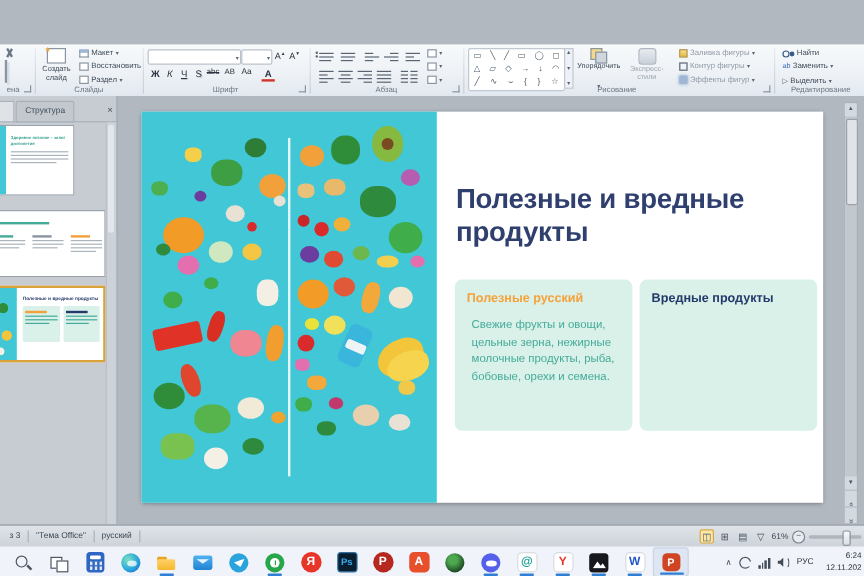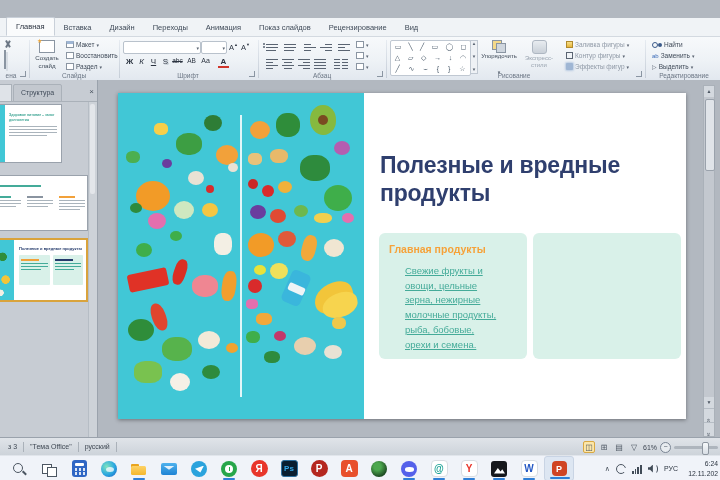--- a/index.html
+++ b/index.html
@@ -108,21 +108,21 @@
   .collage{position:absolute;left:0;top:0;width:246px;height:326px;background:#41c7d6;overflow:hidden;}
   .divider{position:absolute;left:122px;top:22px;width:2px;height:282px;background:rgba(255,255,255,.85);}
   .fdot{position:absolute;}
   .slide-title{position:absolute;left:262px;top:58px;width:300px;margin:0;font-size:23px;line-height:1.22;
     font-weight:bold;color:#2f3f6e;letter-spacing:-0.2px;}
   .sbox{position:absolute;top:140px;width:148px;height:126px;background:#d9f1e9;border-radius:6px;
     padding:10px 10px;box-sizing:border-box;}
   .sbox.good{left:261px;} .sbox.bad{left:415px;}
   .sbox h3{margin:0;font-size:10.5px;font-weight:bold;}
   .sbox.good h3{color:#f6a239;} .sbox.bad h3{color:#243a6b;}
-  .sbox p{margin:9px 16px 0;font-size:9.5px;line-height:1.55;color:#44ab99;text-decoration:underline;}
+  .sbox p{margin:9px 4px 0;font-size:9.5px;line-height:1.55;color:#44ab99;}
   
   .vscroll{position:absolute;right:5px;top:5px;width:12px;height:352px;background:#c3c8cf;border:1px solid #aab1b9;box-sizing:border-box;}
   .vs-btn{position:absolute;left:0;width:10px;height:11px;text-align:center;font-size:5px;color:#4a5460;line-height:11px;background:#d4d9df;}
   .vs-thumb{position:absolute;left:1px;top:13px;width:8px;height:70px;background:#e0e4e9;border:1px solid #9aa2ac;border-radius:2px;}
   .vs-dbl{position:absolute;left:0;width:10px;height:13px;text-align:center;background:#d4d9df;border-top:1px solid #b6bdc5;}
   .vs-dbl span{display:inline-block;font-size:7px;color:#4a5460;line-height:13px;}
   .rot-up{transform:rotate(90deg);display:inline-block;}
   .rot-dn{transform:rotate(90deg);display:inline-block;}
   
   .statusbar{position:absolute;left:0;top:437px;width:720px;height:18px;
@@ -191,30 +191,20 @@
   .spk-arc{width:5px;height:8px;border:1.4px solid transparent;border-right-color:#414b57;border-radius:50%;margin-left:-4px;}
   .lang{font-size:7px;color:#2b3440;}
   .clock2{font-size:6.8px;color:#2b3440;text-align:right;line-height:1.35;width:34px;white-space:nowrap;overflow:hidden;}
 </style>
 </head>
 <body>
 
 <div class="screen">
 
 
-  <div class="tabrow">
-    <div class="rtab active">Главная</div>
-    <div class="rtab">Вставка</div>
-    <div class="rtab">Дизайн</div>
-    <div class="rtab">Переходы</div>
-    <div class="rtab">Анимация</div>
-    <div class="rtab">Показ слайдов</div>
-    <div class="rtab">Рецензирование</div>
-    <div class="rtab">Вид</div>
-  </div>
 
   <div class="ribbon">
 
     <div class="clip-ic" style="left:4px;top:3px;"><span class="scis"></span></div>
     <div class="clip-ic" style="left:4px;top:14px;"><span class="pages"></span></div>
     <div class="clip-ic" style="left:5px;top:27px;"><span class="brush"></span></div>
     <span class="grp-label" style="left:0px;width:22px;">ена</span>
     <span class="dlg" style="left:20px;"></span>
     <div class="vsep" style="left:29px;"></div>
 
@@ -557,24 +547,25 @@
           <div class="fdot" style="left: 176px; top: 244px; width: 22px; height: 18px; background: rgb(232, 207, 174); border-radius: 50%; transform: rotate(0deg);"></div>
           <div class="fdot" style="left: 146px; top: 258px; width: 16px; height: 12px; background: rgb(46, 139, 61); border-radius: 45%; transform: rotate(0deg);"></div>
           <div class="fdot" style="left: 206px; top: 252px; width: 18px; height: 14px; background: rgb(233, 226, 212); border-radius: 50%; transform: rotate(0deg);"></div>
           <div class="fdot" style="left: 214px; top: 224px; width: 14px; height: 12px; background: rgb(240, 200, 74); border-radius: 45%; transform: rotate(0deg);"></div>
           <div class="fdot" style="left: 52px; top: 138px; width: 12px; height: 10px; background: rgb(63, 174, 74); border-radius: 50%; transform: rotate(0deg);"></div>
           <div class="fdot" style="left: 110px; top: 70px; width: 10px; height: 9px; background: rgb(233, 226, 212); border-radius: 50%; transform: rotate(0deg);"></div>
           <div class="fdot" style="left: 224px; top: 120px; width: 12px; height: 10px; background: rgb(228, 111, 174); border-radius: 50%; transform: rotate(0deg);"></div>
         </div>
       <h1 class="slide-title">Полезные и вредные продукты</h1>
       <div class="sbox good">
-        <h3>Главная продукты</h3>
+        <h3>Полезные русский</h3>
         <p>Свежие фрукты и овощи, цельные зерна, нежирные молочные продукты, рыба, бобовые, орехи и семена.</p>
       </div>
       <div class="sbox bad">
+        <h3>Вредные продукты</h3>
       </div>
     </div>
 
     <div class="vscroll">
       <div class="vs-btn" style="top:0;">▲</div>
       <div class="vs-thumb"></div>
       <div class="vs-btn" style="bottom:28px;">▼</div>
       <div class="vs-dbl" style="bottom:14px;"><span class="rot-up">«</span></div>
       <div class="vs-dbl" style="bottom:0;"><span class="rot-dn">»</span></div>
     </div>

